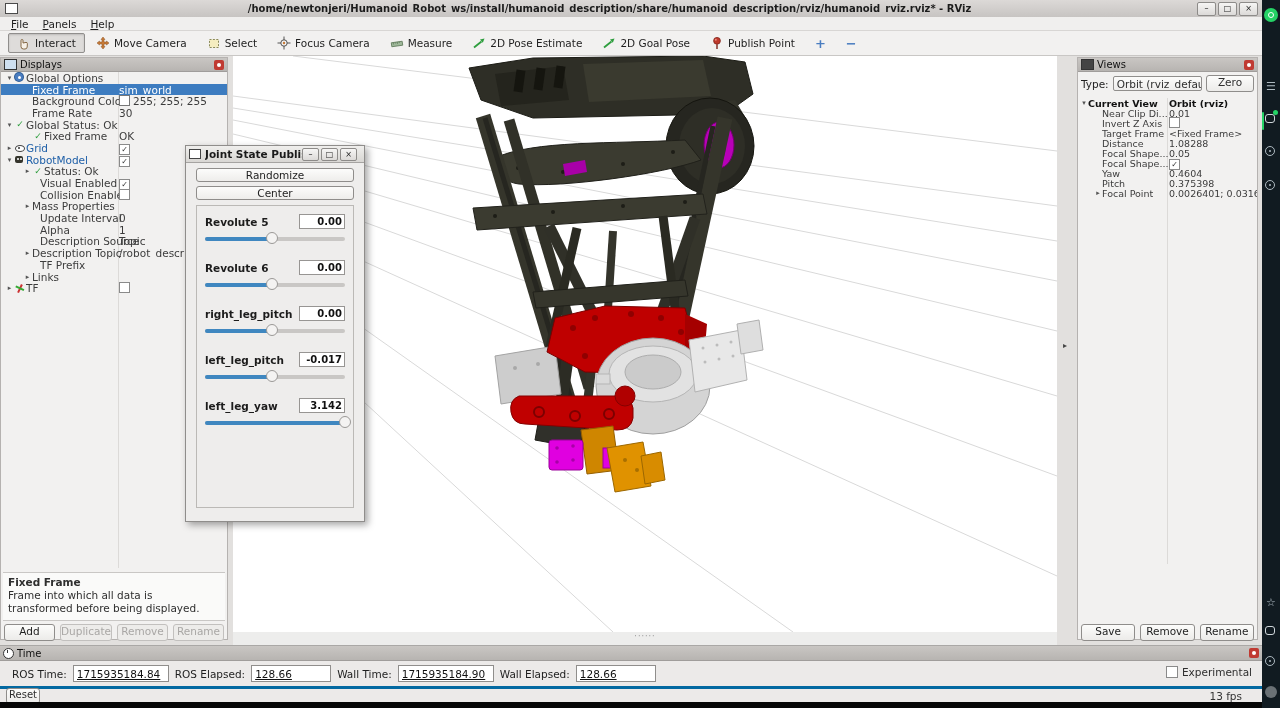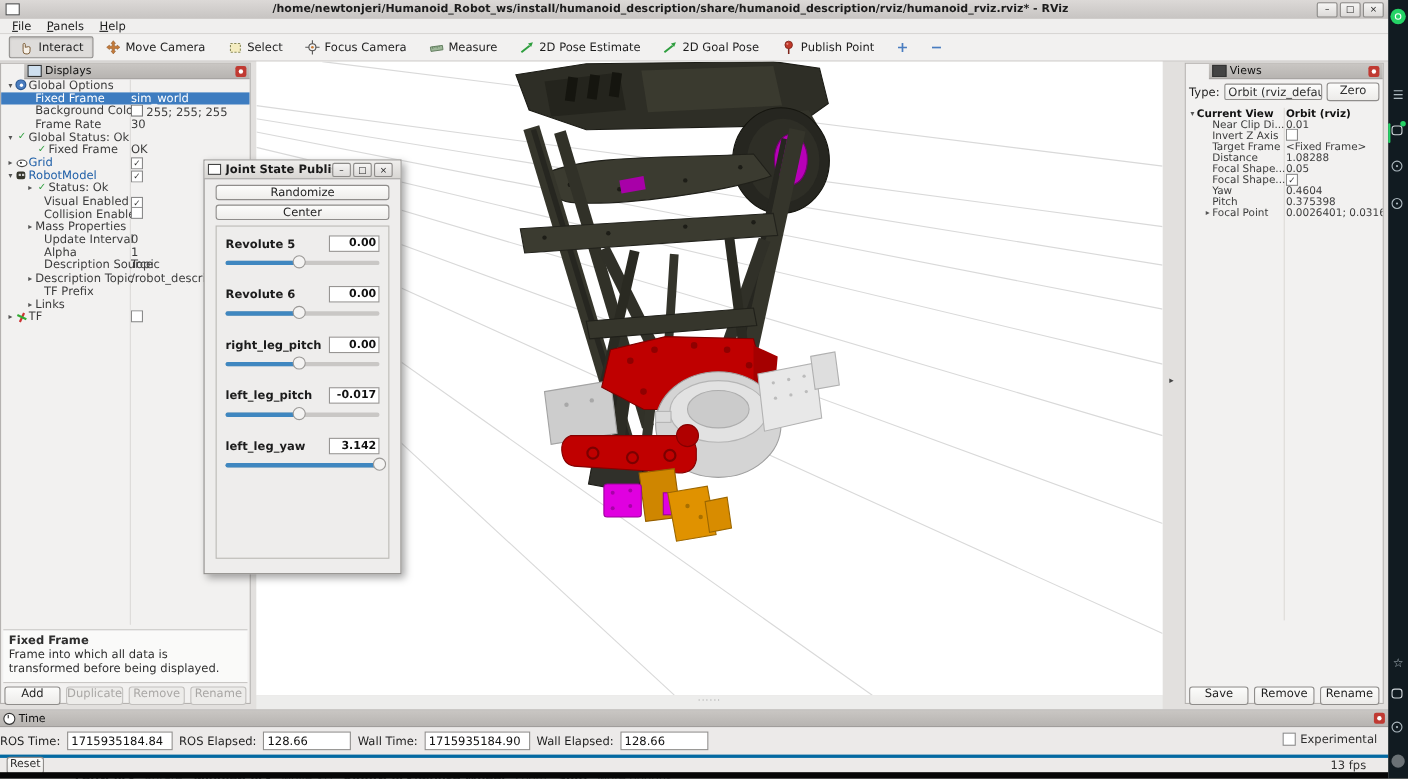--- a/index.html
+++ b/index.html
@@ -15,21 +15,21 @@
   #menubar{left:0;top:17px;width:1262px;height:14px;background:#f0efee;border-bottom:1px solid #d8d6d4;display:flex;align-items:center;padding-left:4px;box-sizing:border-box;}
   .menu-item{padding:0 7px;font-size:10.5px;line-height:14px;color:#1e1e1e;}
   .menu-item::first-letter{text-decoration:underline;}
   #toolbar{left:0;top:31px;width:1262px;height:25px;background:#f2f1f0;border-bottom:1px solid #c9c7c5;display:flex;align-items:center;padding-left:8px;box-sizing:border-box;gap:2px;}
   .tool-btn{display:flex;align-items:center;gap:4px;padding:2px 8px;font-size:10.5px;color:#1e1e1e;border:1px solid transparent;border-radius:2px;justify-content:flex-end;}
   .tool-btn.pressed{background:#dedcda;border-color:#908e8c;box-shadow:inset 0 1px 2px rgba(0,0,0,.15);}
   .tool-btn svg{flex:none;}
   .tool-pm{font-size:13px;font-weight:bold;color:#4a7dc0;padding:0 9px;}
 
   
-  .panel{background:#f2f1f0;border:1px solid #b5b2b0;box-sizing:border-box;padding-left:21px;}
+  .panel{background:#f2f1f0;border:1px solid #b5b2b0;box-sizing:border-box;}
   .panel-head{height:13px;background:linear-gradient(#c9c6c3,#b7b4b1);border-bottom:1px solid #a09d9b;display:flex;align-items:center;padding:0 3px;font-size:10px;color:#111;}
   .panel-head .ph-title{flex:1;margin-left:3px;}
   .ph-close{width:10px;height:10px;background:#c03a32;border-radius:2px;position:relative;flex:none;}
   .ph-close::after{content:"";position:absolute;left:3px;top:3px;width:4px;height:4px;border-radius:50%;background:#fff;}
   .mini-ic{width:11px;height:9px;flex:none;position:relative;}
   .mini-ic.monitor{border:1px solid #333;background:#cfe0f0;}
   .mini-ic.views-ic{border:1px solid #333;background:#444;}
   .mini-ic.clock{width:9px;height:9px;border:1px solid #333;border-radius:50%;background:#fff;}
   .mini-ic.clock::after{content:"";position:absolute;left:3px;top:1px;width:1px;height:3px;background:#333;}
 
@@ -103,23 +103,23 @@
   .slider-label{font-size:10.5px;font-weight:bold;color:#1c1c1c;white-space:nowrap;}
   .slider-value{width:40px;height:13px;background:#fff;border:1px solid #979593;font-size:10px;font-weight:bold;text-align:right;line-height:13px;padding:0 2px;color:#111;}
   .slider-track{position:relative;height:16px;margin-top:2px;}
   .slider-rail{position:absolute;left:0;right:0;top:6px;height:4px;border-radius:2px;background:#c9c7c5;}
   .slider-fill{position:absolute;left:0;top:6px;height:4px;border-radius:2px;background:#3f87c0;}
   .slider-handle{position:absolute;top:1px;width:12px;height:12px;border-radius:50%;background:#f4f3f2;border:1px solid #9b9997;box-sizing:border-box;}
 
   
   #timepanel{left:0;top:645px;width:1262px;height:57px;background:#eceae9;border-top:1px solid #aaa8a6;box-sizing:border-box;}
   #timepanel .panel-head{height:14px;}
-  .time-fields{position:absolute;left:0;top:18px;right:8px;height:19px;display:flex;align-items:center;gap:6px;font-size:10.5px;}
+  .time-fields{position:absolute;left:12px;top:18px;right:8px;height:19px;display:flex;align-items:center;gap:6px;font-size:10.5px;}
   .tf-label{color:#1e1e1e;white-space:nowrap;}
-  .tf-input{height:15px;border:1px solid #908e8c;background:#fff;font-family:inherit;font-size:10.5px;padding:0 3px;color:#111;}
+  .tf-input{height:15px;border:1px solid #908e8c;background:#fff;font-family:inherit;font-size:10.5px;padding:0 3px;color:#111;text-decoration:underline;}
   .tf-input.f-lg{width:88px;}
   .tf-input.f-sm{width:72px;}
   .exp-wrap{position:absolute;right:10px;top:20px;display:flex;align-items:center;gap:4px;font-size:10.5px;}
   .exp-box{width:10px;height:10px;border:1px solid #8a8a8a;background:#fff;}
   #statusbar{position:absolute;left:0;top:40px;width:100%;height:17px;border-top:3px solid #0369a1;display:flex;align-items:center;padding:0 6px;box-sizing:border-box;}
   .reset-btn{width:32px;height:14px;background:linear-gradient(#fcfcfb,#ecebe9);border:1px solid #8f8d8b;border-radius:3px;font-size:10px;line-height:12px;text-align:center;margin-right:8px;flex:none;}
   .hints{font-size:10.5px;color:#333;white-space:pre-wrap;flex:1;overflow:hidden;}
   .hints .hk{font-weight:bold;color:#111;}
   .fps{font-size:10.5px;color:#333;margin-right:14px;}
 

